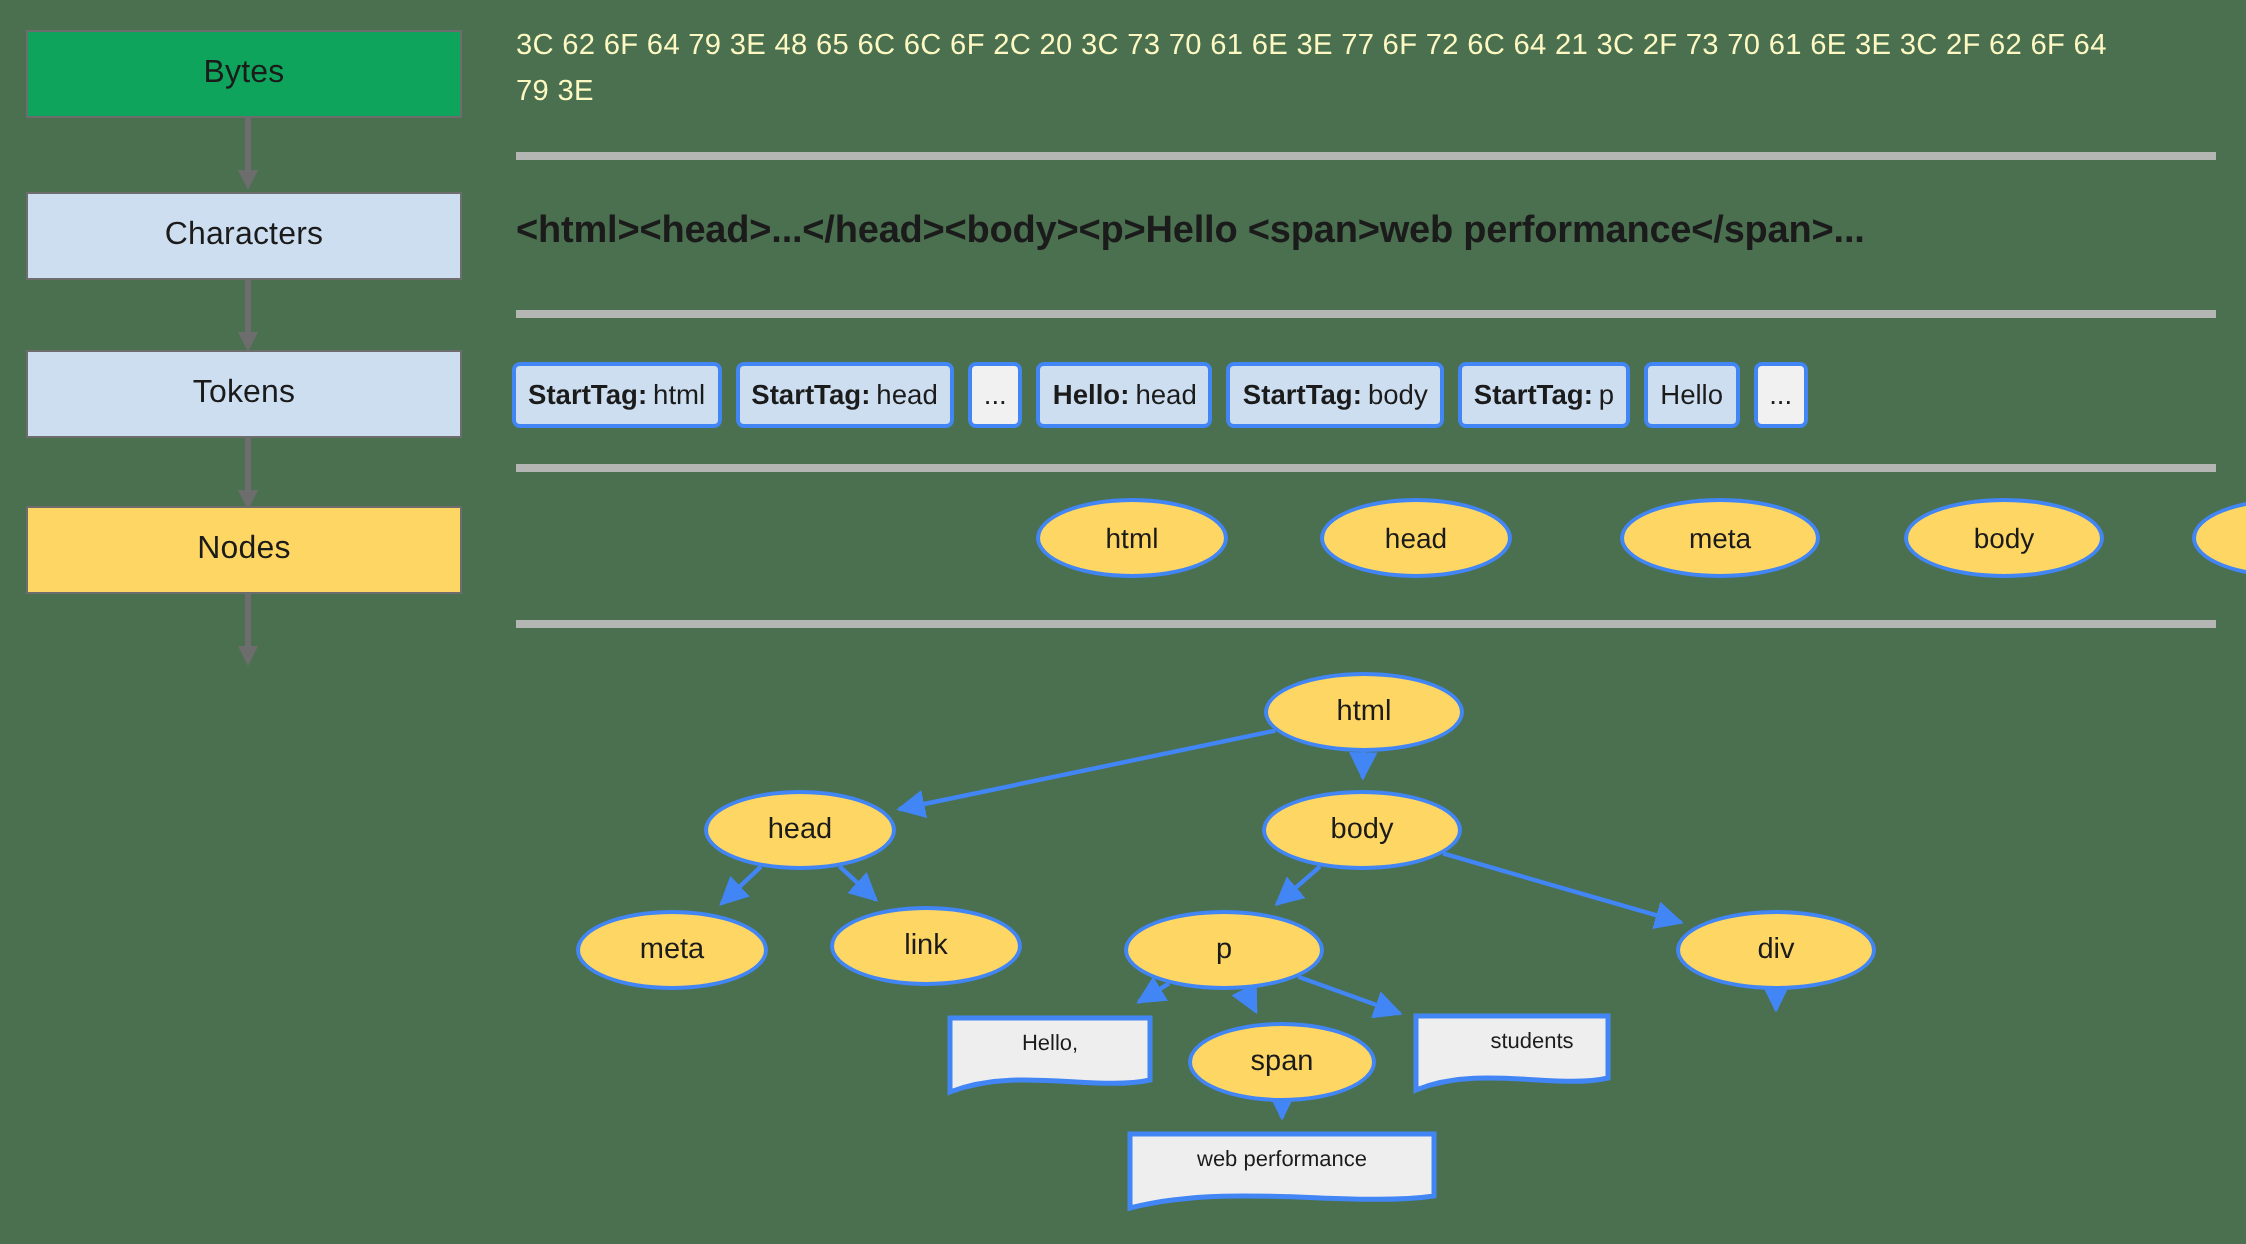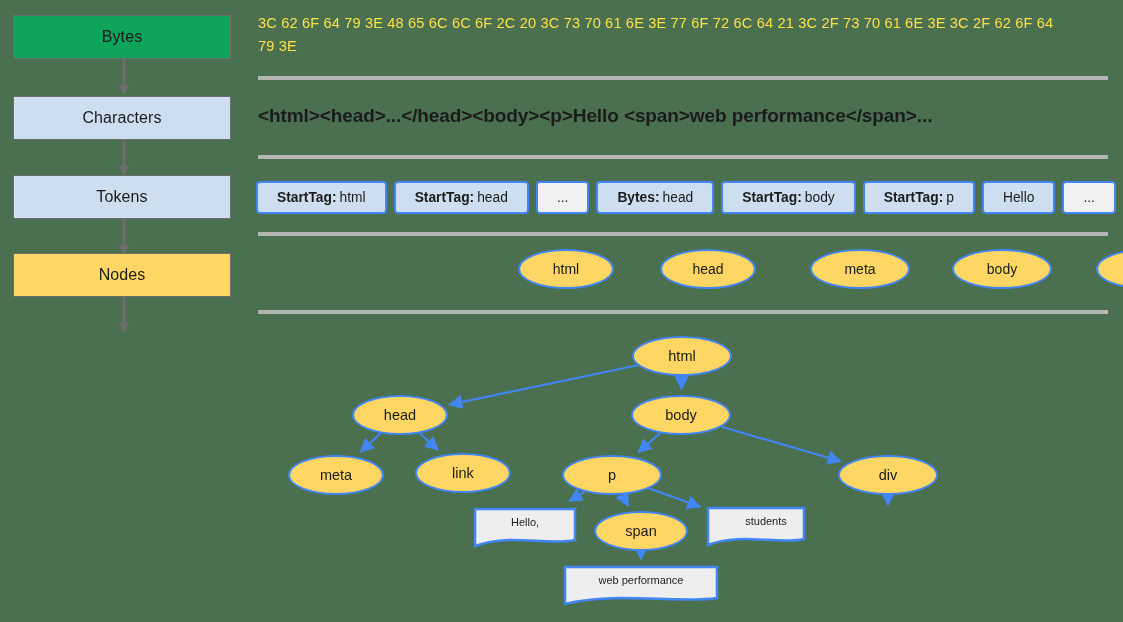--- a/index.html
+++ b/index.html
@@ -60,21 +60,21 @@
     background: #b4b6b4;
   }
 
   
   .bytes-text {
     position: absolute;
     left: 8px; top: 12px;
     width: 800px;
     font-size: 14.6px;
     line-height: 23px;
-    color: #fde047;
+    color: #fef9c3;
     letter-spacing: .15px;
   }
   .chars-text {
     position: absolute;
     left: 8px; top: 105px;
     font-size: 19px;
     font-weight: bold;
     color: #1b1b1b;
     letter-spacing: -.1px;
   }
@@ -82,21 +82,21 @@
   
   #tokens {
     position: absolute;
     left: 6px; top: 181px;
     display: flex;
     gap: 7px;
   }
   .token {
     box-sizing: border-box;
     height: 33px;
-    padding: 0 19px;
+    padding: 0 6px;
     border: 2px solid #4285f4;
     border-radius: 4px;
     background: #cddef0;
     display: flex;
     align-items: center;
     justify-content: center;
     font-size: 13.8px;
     color: #1b1b1b;
     white-space: nowrap;
   }
@@ -205,21 +205,21 @@
         <span>html</span>
       </div>
       <div class="token">
         <b>StartTag:</b>
         <span>head</span>
       </div>
       <div class="token plain">
         <span>...</span>
       </div>
       <div class="token">
-        <b>Bytes:</b>
+        <b>Hello:</b>
         <span>head</span>
       </div>
       <div class="token">
         <b>StartTag:</b>
         <span>body</span>
       </div>
       <div class="token">
         <b>StartTag:</b>
         <span>p</span>
       </div>

